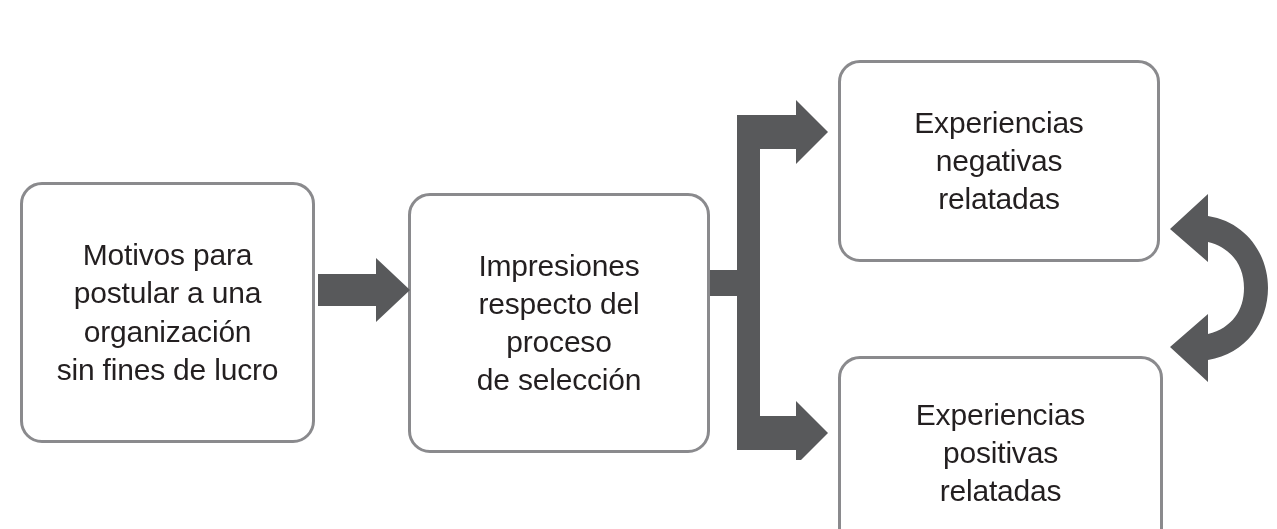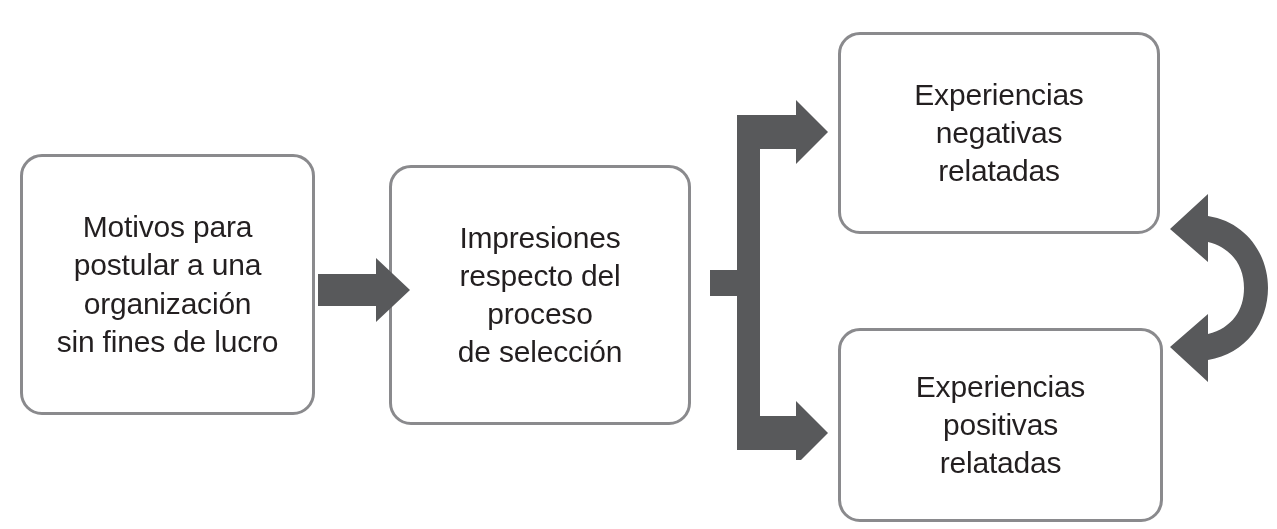--- a/index.html
+++ b/index.html
@@ -23,33 +23,34 @@
   .node {
     position: absolute;
     box-sizing: border-box;
     background: #ffffff;
     border: 3px solid #8a8a8d;
     border-radius: 22px;
     display: flex;
     align-items: center;
     justify-content: center;
     text-align: center;
+    margin-top: 28px;
   }
   .node-label {
     color: #231f20;
     font-family: "Liberation Sans", sans-serif;
     font-size: 30px;
     line-height: 1.27;
     letter-spacing: -0.2px;
     white-space: pre-line;
     padding: 0 6px;
   }
   
   #node-motivos   { left: 20px;  top: 154px; width: 295px; height: 261px; text-align: center; }
-  #node-impresiones { left: 389px; top: 165px; width: 302px; height: 260px; }
+  #node-impresiones { left: 408px; top: 165px; width: 302px; height: 260px; }
   #node-negativas { left: 838px; top: 32px;  width: 322px; height: 202px; }
   #node-positivas { left: 838px; top: 328px; width: 325px; height: 194px; }
 
   .connector {
     position: absolute;
     pointer-events: none;
   }
   #arrow-motivos-impresiones { left: 314px; top: 252px; width: 100px; height: 76px; }
   #fork-connector            { left: 700px; top: 100px; width: 130px; height: 360px; }
   #cycle-arrow               { left: 1168px; top: 192px; width: 108px; height: 192px; }

